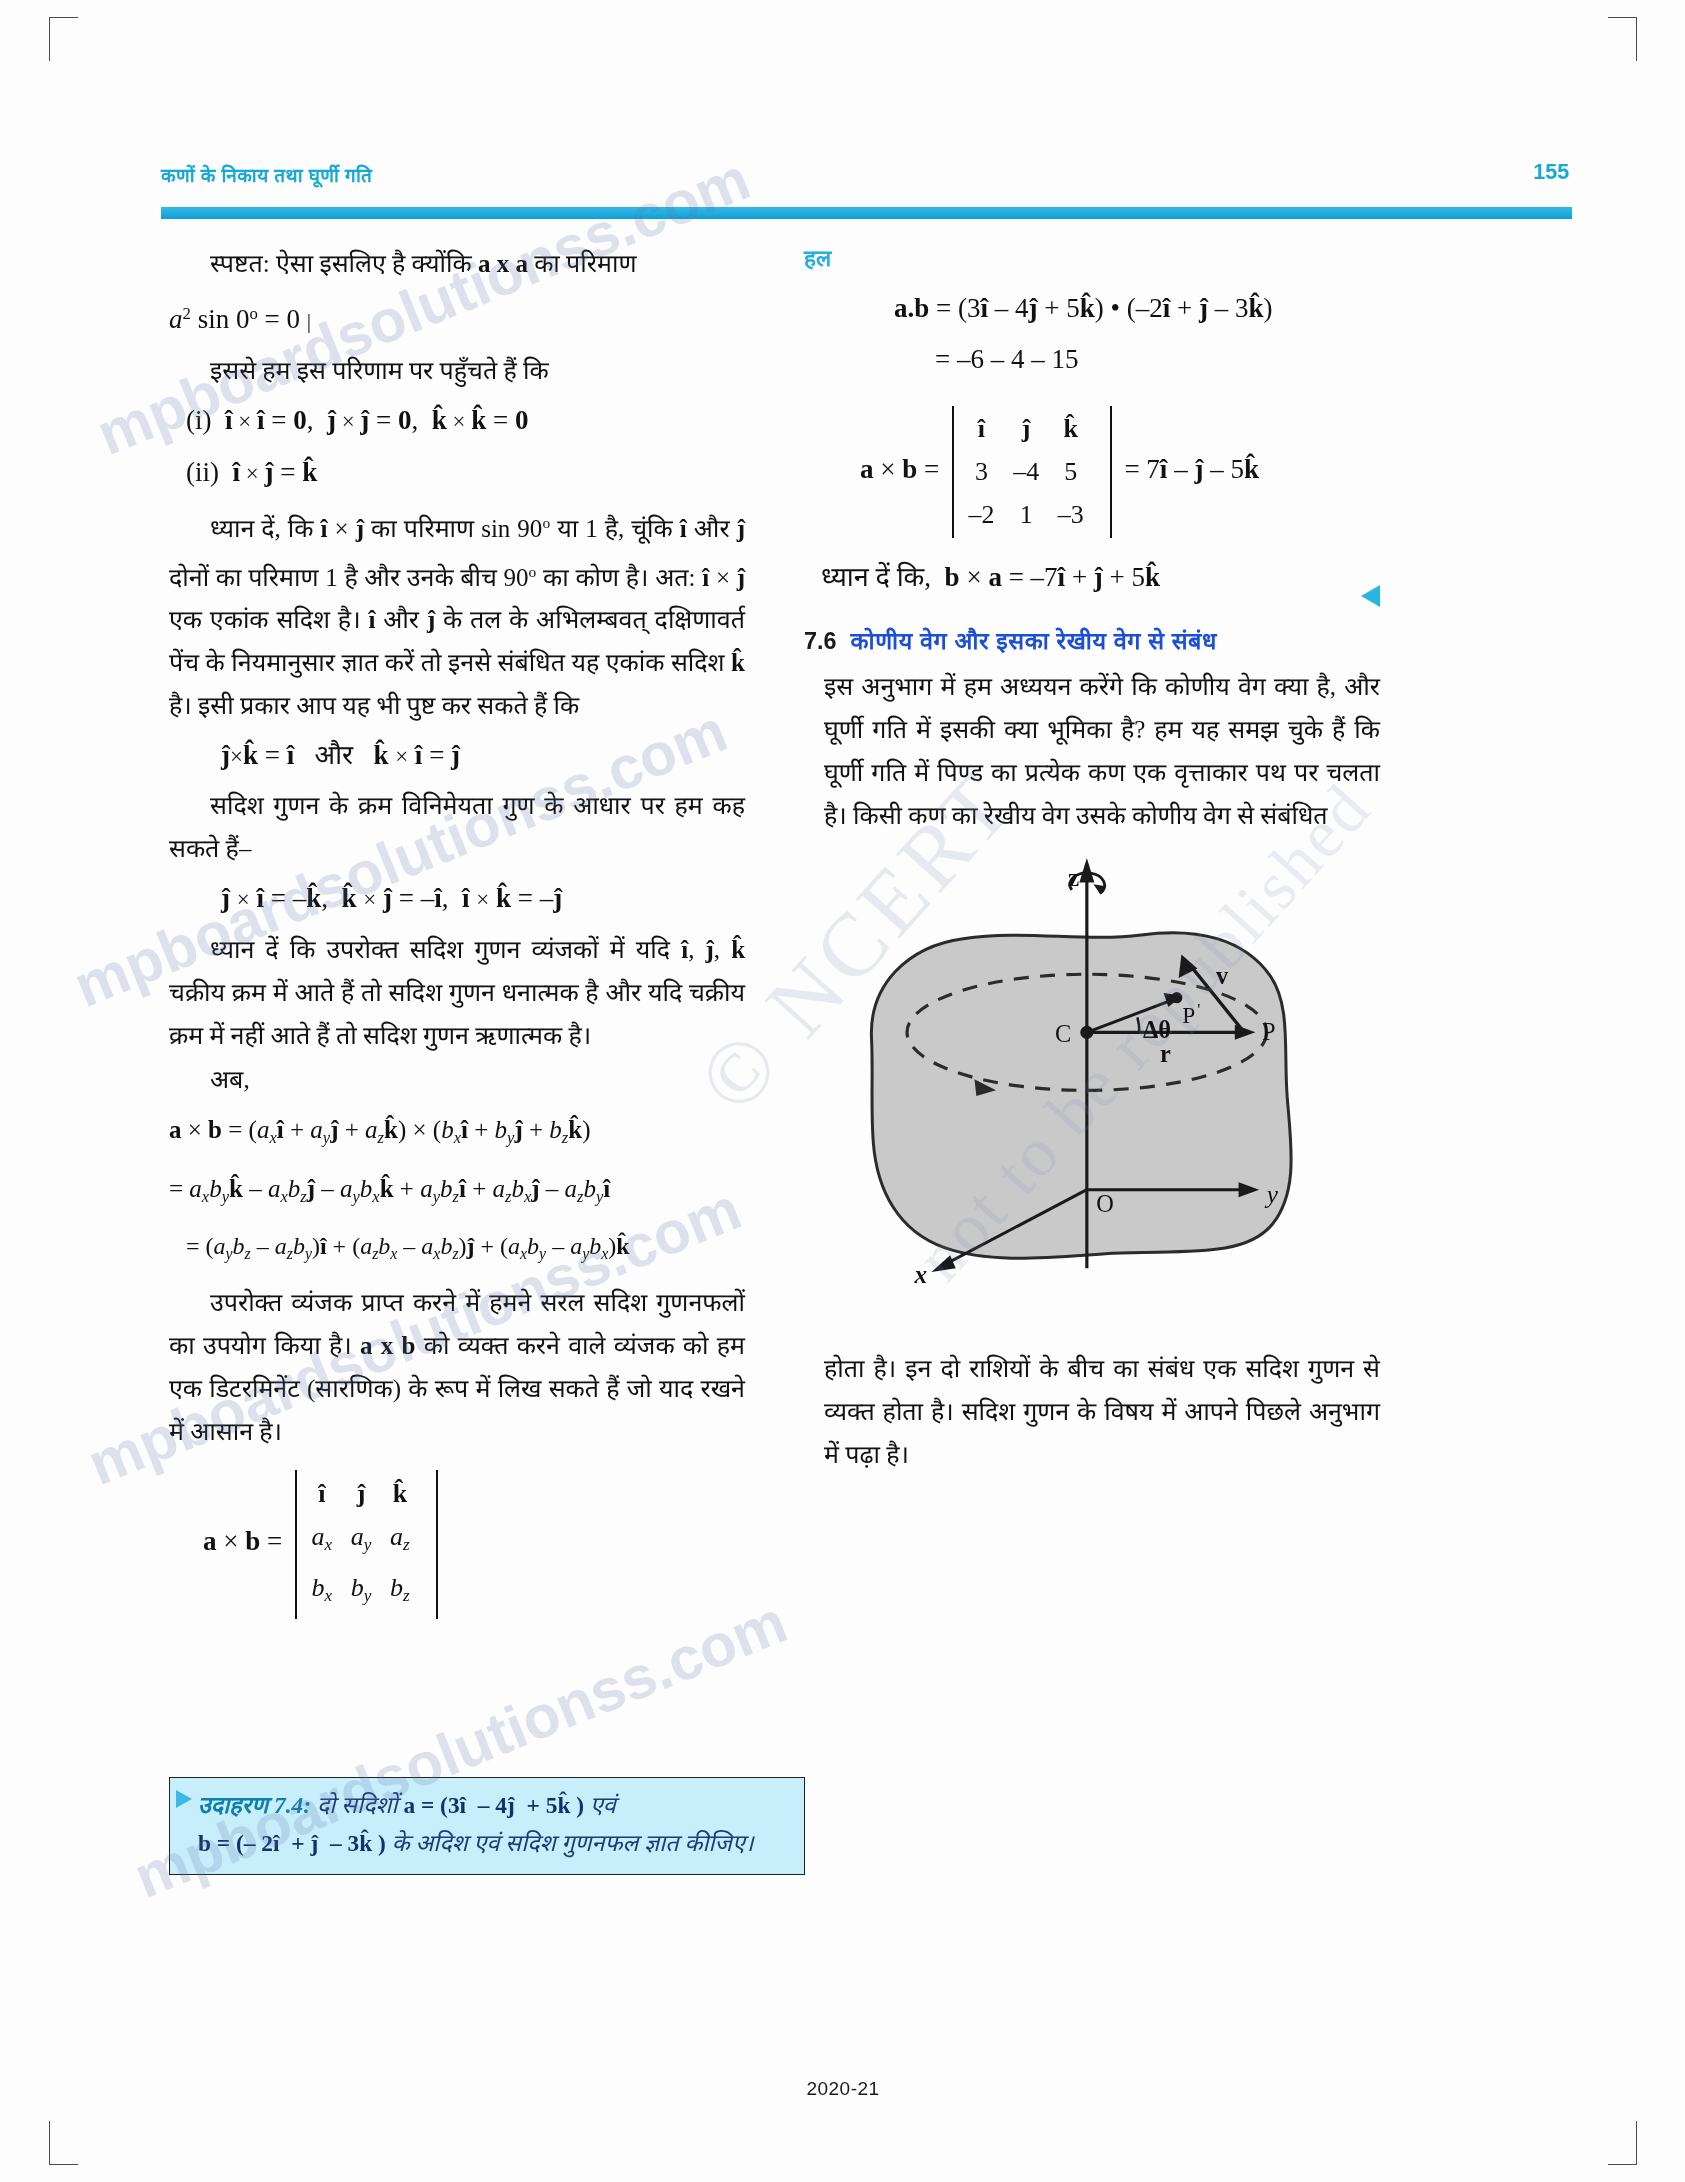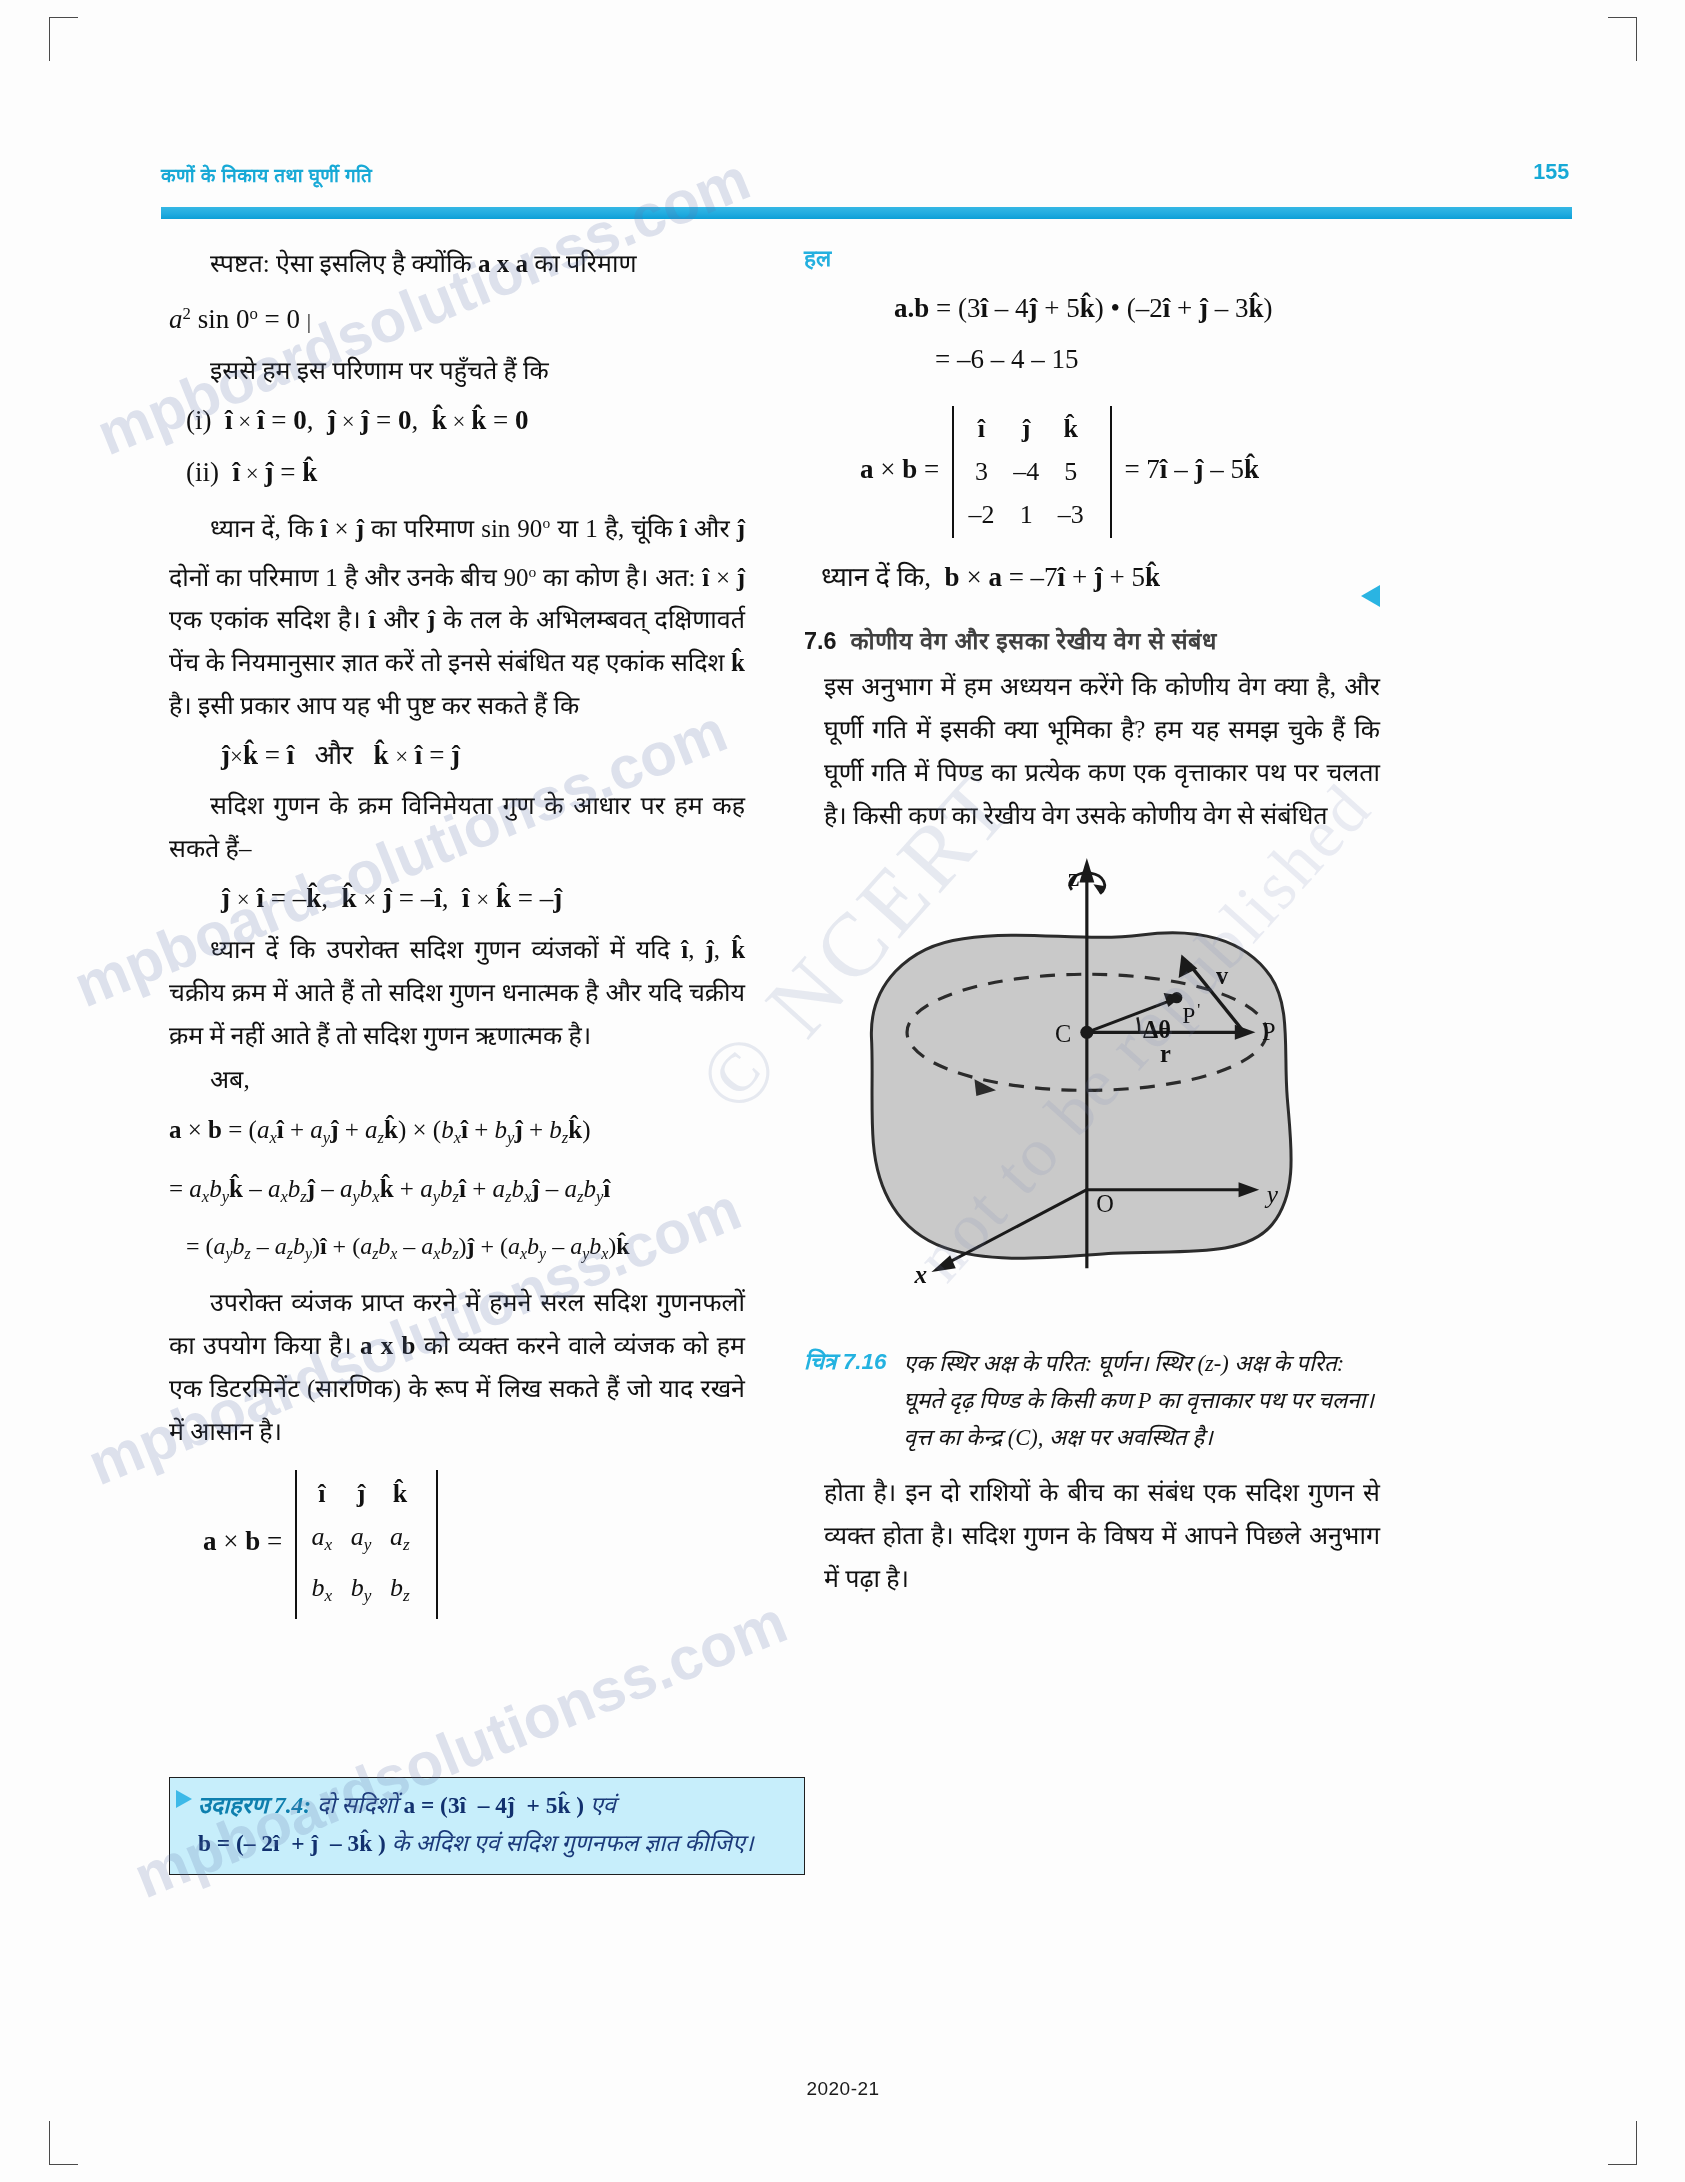--- a/index.html
+++ b/index.html
@@ -161,21 +161,21 @@
   
   .sec-head {
     margin: 24px 0 9.4px 0;
     font-family: "Liberation Sans", sans-serif;
     font-weight: bold;
     font-size: 23.4px;
     white-space: nowrap;
   }
   .sec-num { color: #1a1a1a; }
   .sec-title {
-    color: #404040;
+    color: #1d4ed8;
     letter-spacing: 0.6px;
     margin-left: 7.5px;
   }
 
   .hal-label {
     font-family: "Liberation Sans", sans-serif;
     font-weight: bold;
     font-size: 22.5px;
     color: #24b0df;
     margin-bottom: 5.6px;
@@ -503,24 +503,20 @@
         <text x="268" y="210" font-family="Liberation Serif, serif" font-size="26" fill="#111">C</text>
         <text x="489" y="208" font-family="Liberation Serif, serif" font-size="26" fill="#111">P</text>
         <text x="404" y="190" font-family="Liberation Serif, serif" font-size="25" fill="#111">P</text>
         <text x="420" y="182" font-family="Liberation Serif, serif" font-size="18" fill="#111">'</text>
         <text x="362" y="206" font-family="Liberation Serif, serif" font-size="26" font-weight="bold" fill="#111">Δθ</text>
         <text x="380" y="232" font-family="Liberation Serif, serif" font-size="26" font-weight="bold" fill="#111">r</text>
         <text x="440" y="148" font-family="Liberation Serif, serif" font-size="26" font-weight="bold" fill="#111">v</text>
       </svg>
     </div>
 
-    <div class="figure-caption">
-      <div class="fig-num">चित्र 7.16</div>
-      <div class="fig-text">एक स्थिर अक्ष के परित: घूर्णन। स्थिर (z-) अक्ष के परित: घूमते दृढ़ पिण्ड के किसी कण P का वृत्ताकार पथ पर चलना। वृत्त का केन्द्र (C), अक्ष पर अवस्थित है।</div>
-    </div>
 
     <p class="body noind" style="margin-top:15px;">होता है। इन दो राशियों के बीच का संबंध एक सदिश गुणन से व्यक्त होता है। सदिश गुणन के विषय में आपने पिछले अनुभाग में पढ़ा है।</p>
 
   </div>
 
   <div class="wm wm1">mpboardsolutionss.com</div>
   <div class="wm wm2">mpboardsolutionss.com</div>
   <div class="wm wm3">mpboardsolutionss.com</div>
   <div class="wm wm4">mpboardsolutionss.com</div>
   <div class="wm-ncert">© NCERT</div>

